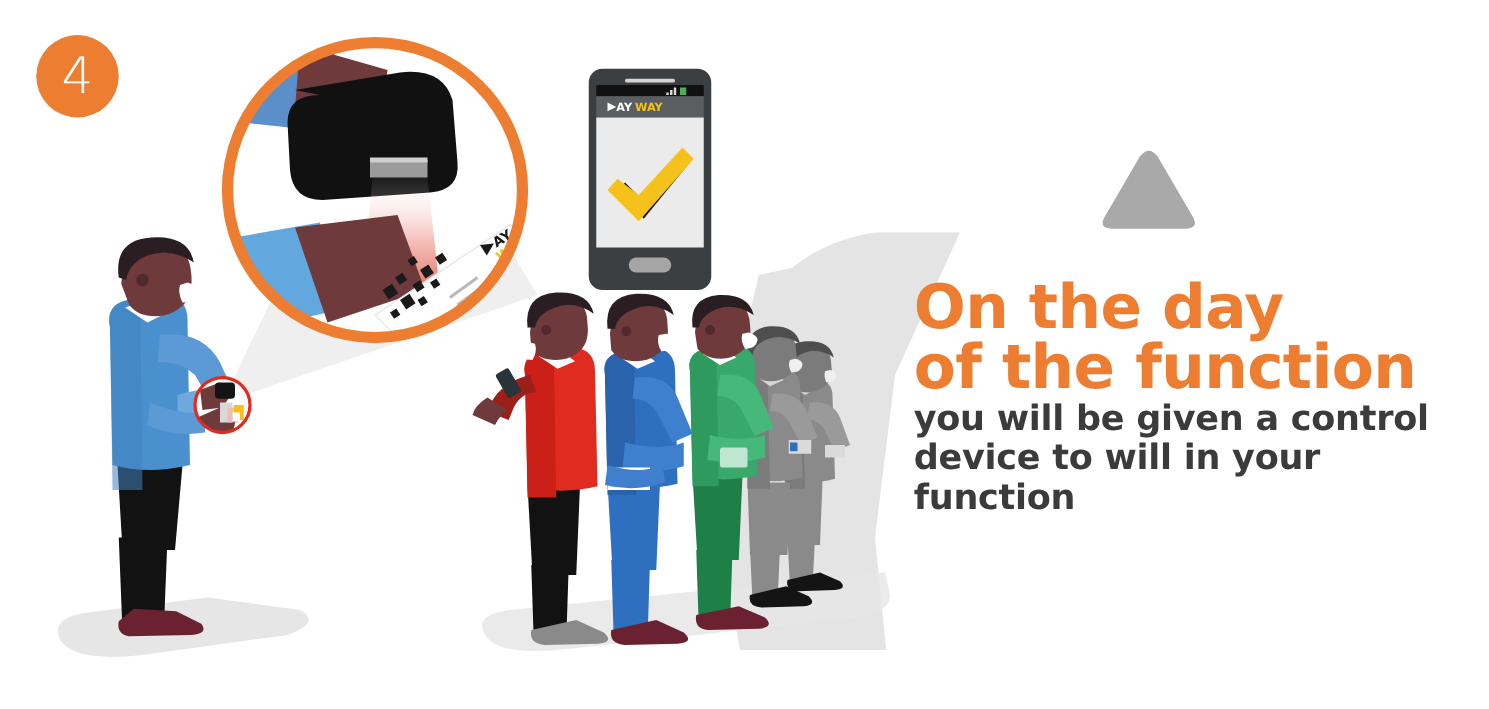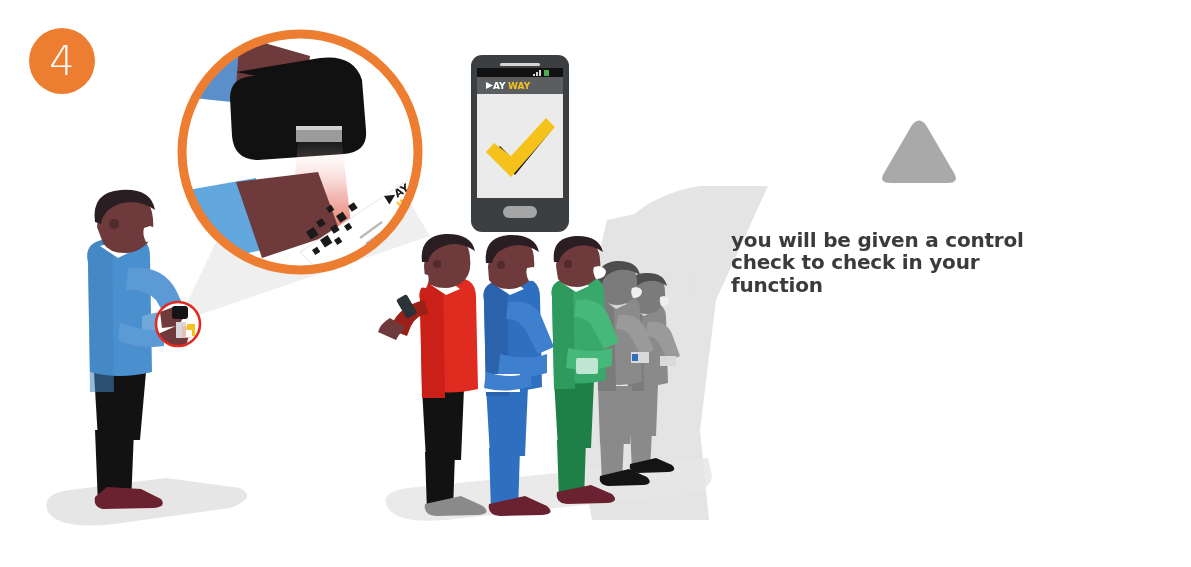--- a/index.html
+++ b/index.html
@@ -59,23 +59,23 @@
   .headline {
     color: #ED7D31;
     font-size: 49px;
     font-weight: bold;
     line-height: 0.97;
     letter-spacing: -0.5px;
     font-family: "DejaVu Sans", sans-serif;
   }
   .headline .l2 { display:block; }
   .subcopy {
-    margin-top: 7px;
+    margin-top: 2px;
     color: #3B3B3B;
-    font-size: 20px;
+    font-size: 28px;
     font-weight: bold;
     line-height: 1.12;
     letter-spacing: -0.2px;
     font-family: "DejaVu Sans", sans-serif;
   }
   .subcopy span { display:block; }
 
   
   .hot { position:absolute; z-index:45; }
 </style>
@@ -331,23 +331,27 @@
       <path d="M912 125 q7 -9 14 0 l28 48 q6 10 -7 10 l-56 0 q-13 0 -7 -10 Z" fill="#A9A9A9"></path>
     </g>
 
   </svg>
 
   <div class="step-badge">
     <span>4</span>
   </div>
 
   <div class="copy">
+    <div class="headline">
+      <span class="l1">On the day</span>
+      <span class="l2">of the function</span>
+    </div>
     <div class="subcopy">
       <span>you will be given a control</span>
-      <span>check to check in your</span>
+      <span>device to will in your</span>
       <span>function</span>
     </div>
   </div>
 
   <div class="hot" style="left:182px;top:34px;width:236px;height:236px;border-radius:50%;"></div>
   <div class="hot" style="left:156px;top:302px;width:44px;height:44px;border-radius:50%;"></div>
   <div class="hot" style="left:471px;top:55px;width:98px;height:177px;"></div>
   <div class="hot" style="left:879px;top:118px;width:80px;height:68px;"></div>
 
 </div>

